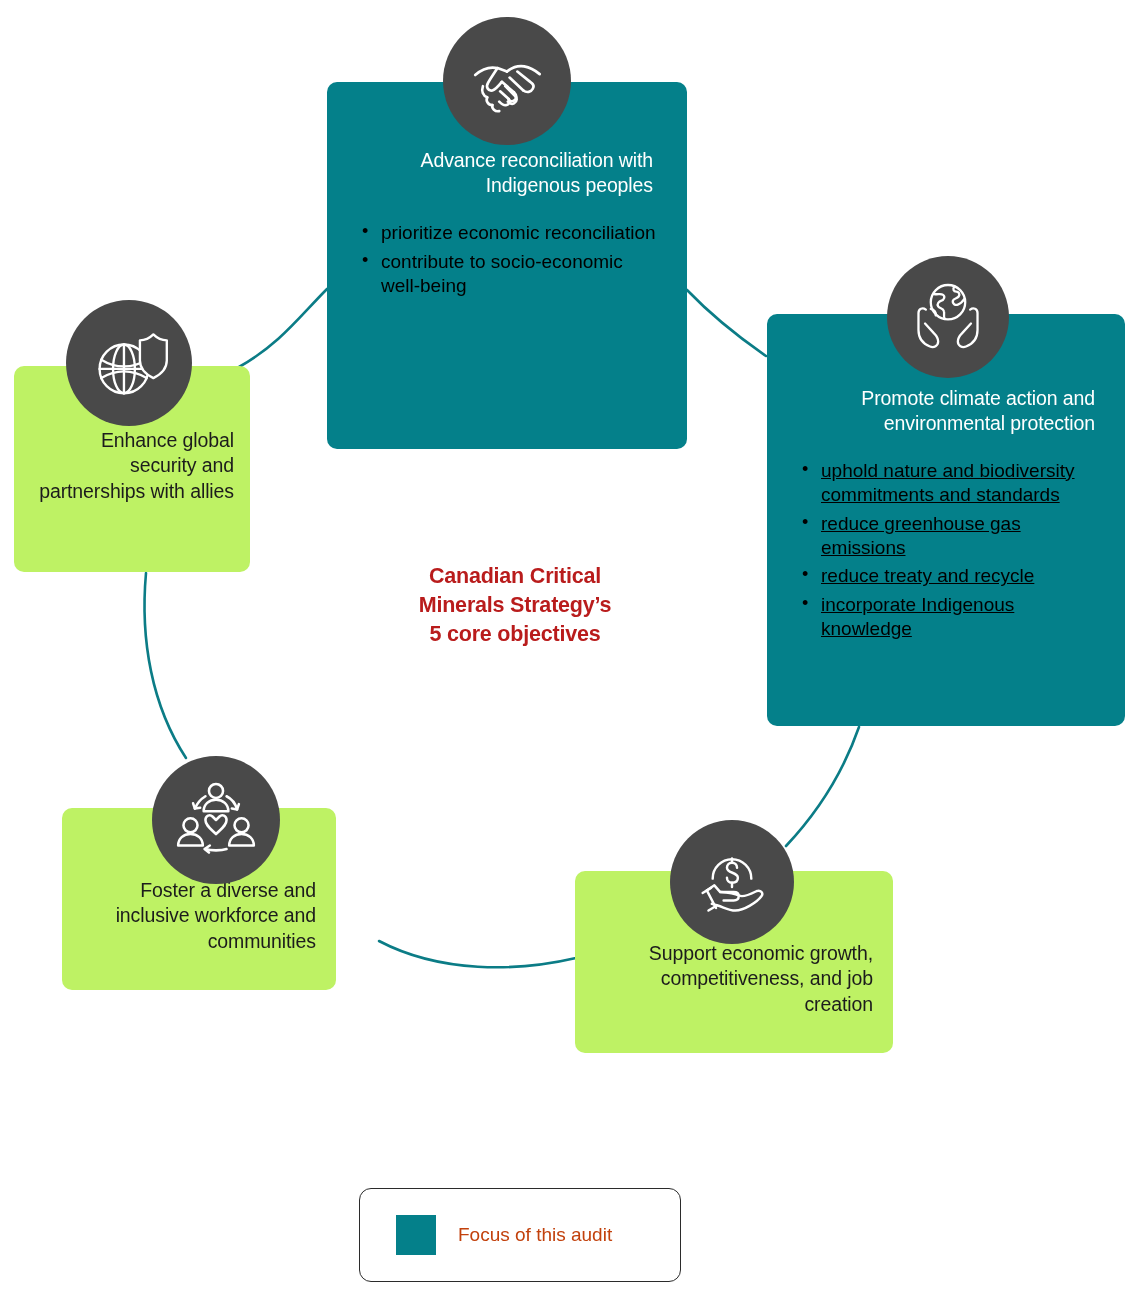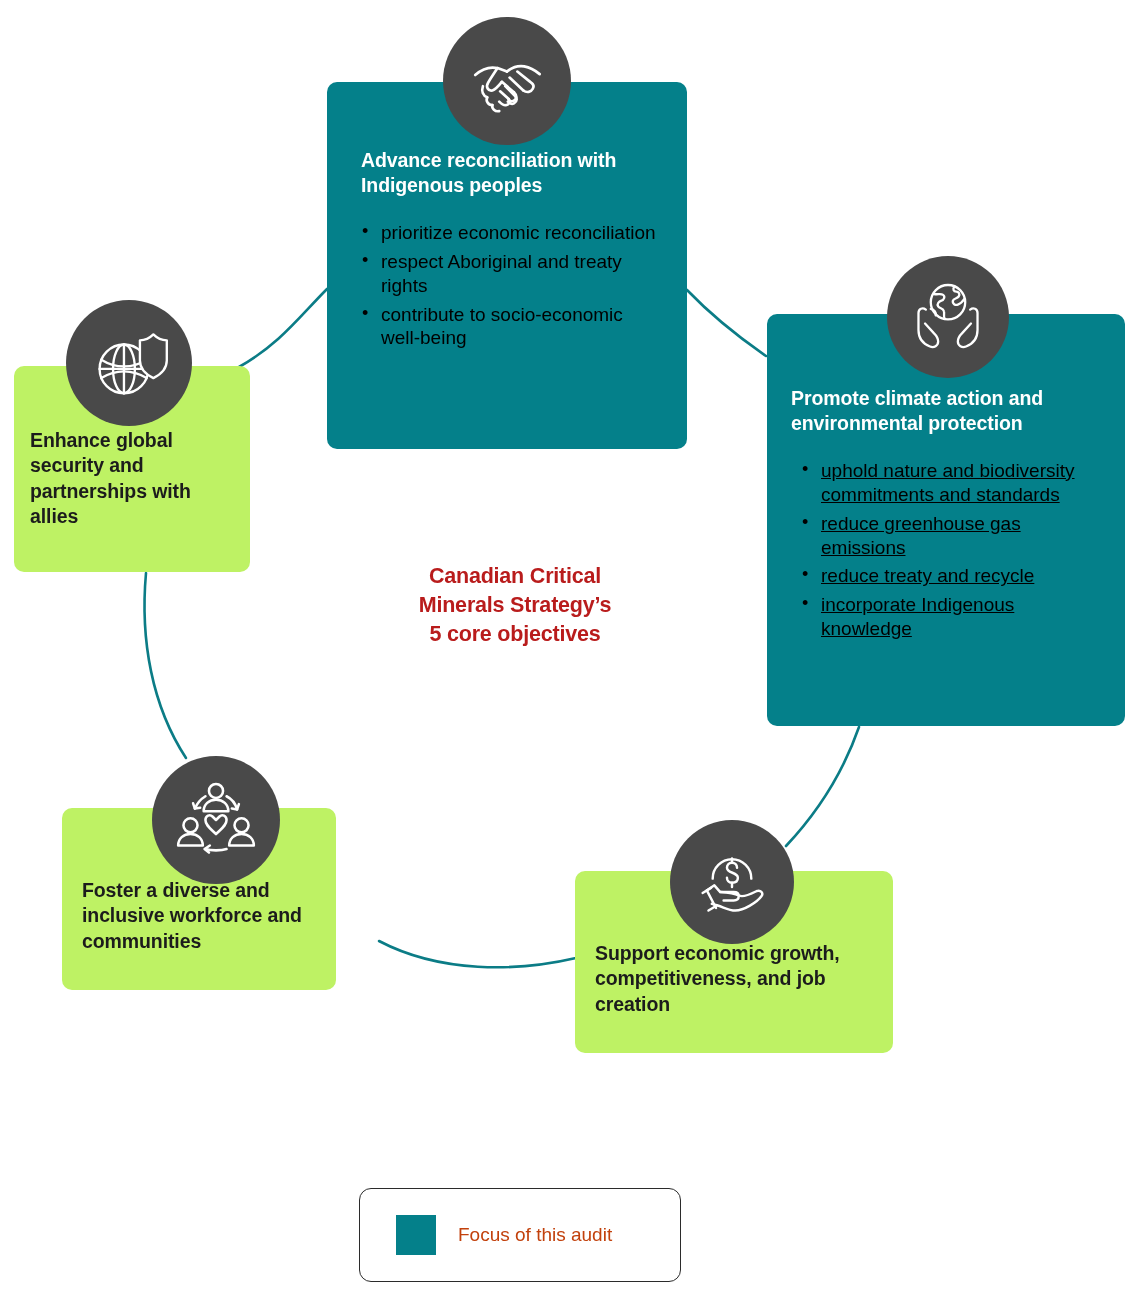--- a/index.html
+++ b/index.html
@@ -18,23 +18,23 @@
 
   .card{
     position:absolute;
     border-radius:10px;
     box-sizing:border-box;
   }
   .card.teal{ background:#04808A; }
   .card.grey{ background:#bef264; }
 
   .card-title{
-    font-weight:bold;
+    font-weight:normal;
     color:#1c1c1c;
-    text-align:left;
+    text-align:right;
     line-height:1.30;
     letter-spacing:-0.1px;
   }
   .card.teal .card-title{ color:#ffffff; }
 
   .bullets{
     list-style:none;
     margin:0;
     padding:0;
   }
@@ -136,21 +136,20 @@
       <path d="M859,727 C844,770 818,812 786,846"></path>
       <path d="M146,573 C140,640 152,706 186,758"></path>
       <path d="M379,941 C440,973 516,972 576,958"></path>
     </g>
   </svg>
 
   <div class="card teal" id="node-reconciliation">
     <div class="card-title">Advance reconciliation with Indigenous peoples</div>
     <ul class="bullets">
       <li>prioritize economic reconciliation</li>
-      <li>respect Aboriginal and treaty rights</li>
       <li>contribute to socio-economic well-being</li>
     </ul>
   </div>
 
   <div class="card teal" id="node-climate">
     <div class="card-title">Promote climate action and environmental protection</div>
     <ul class="bullets">
       <li>uphold nature and biodiversity commitments and standards</li>
       <li>reduce greenhouse gas emissions</li>
       <li>reduce treaty and recycle</li>

